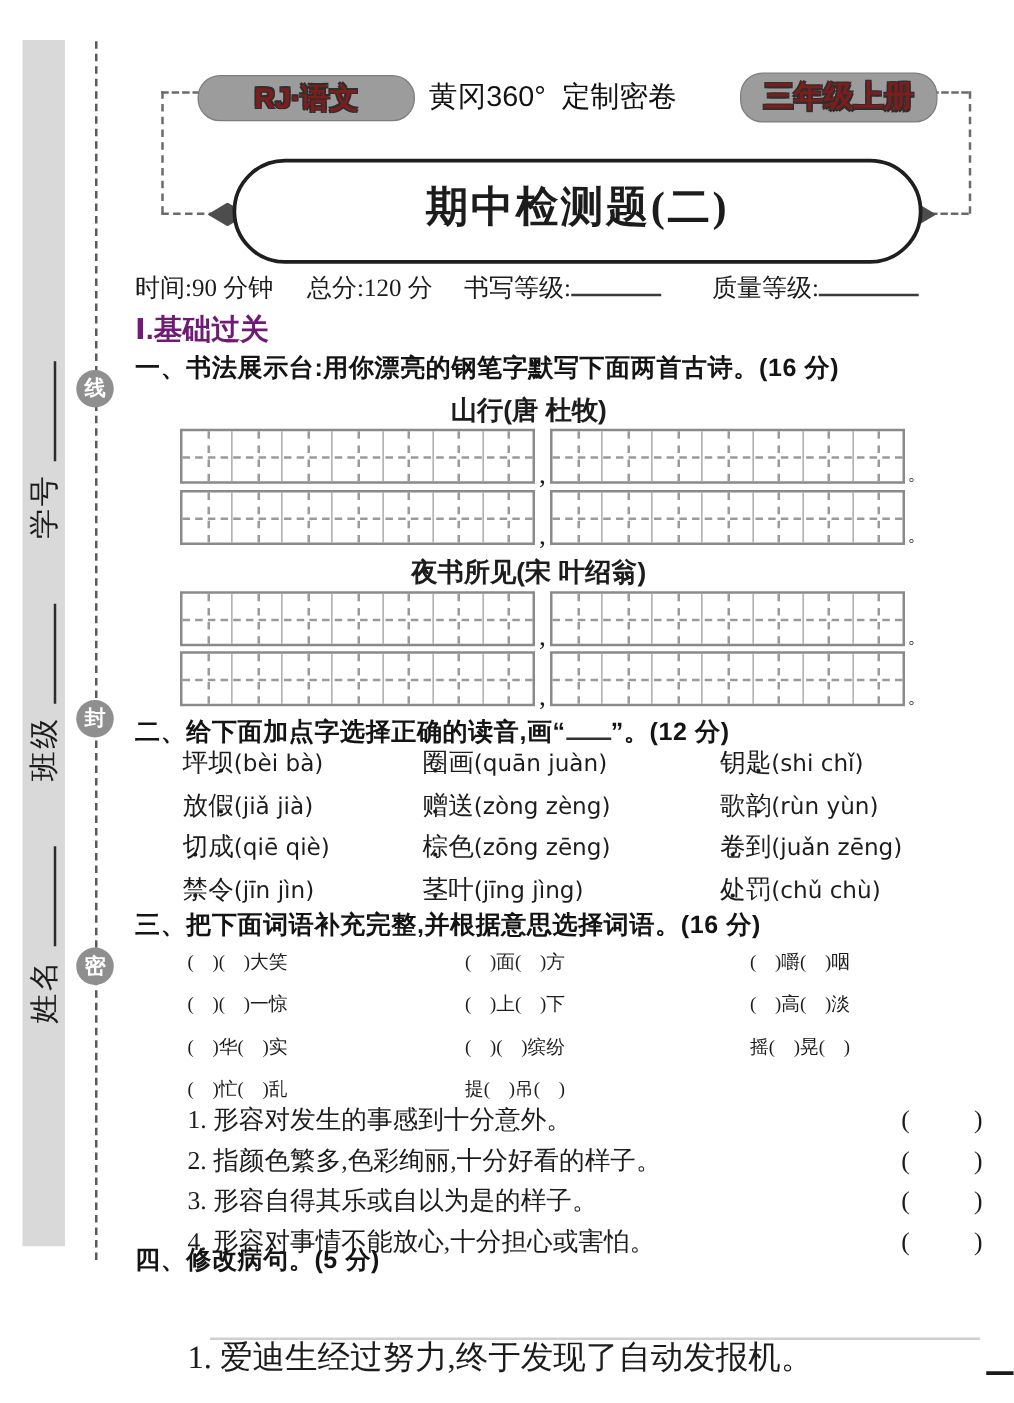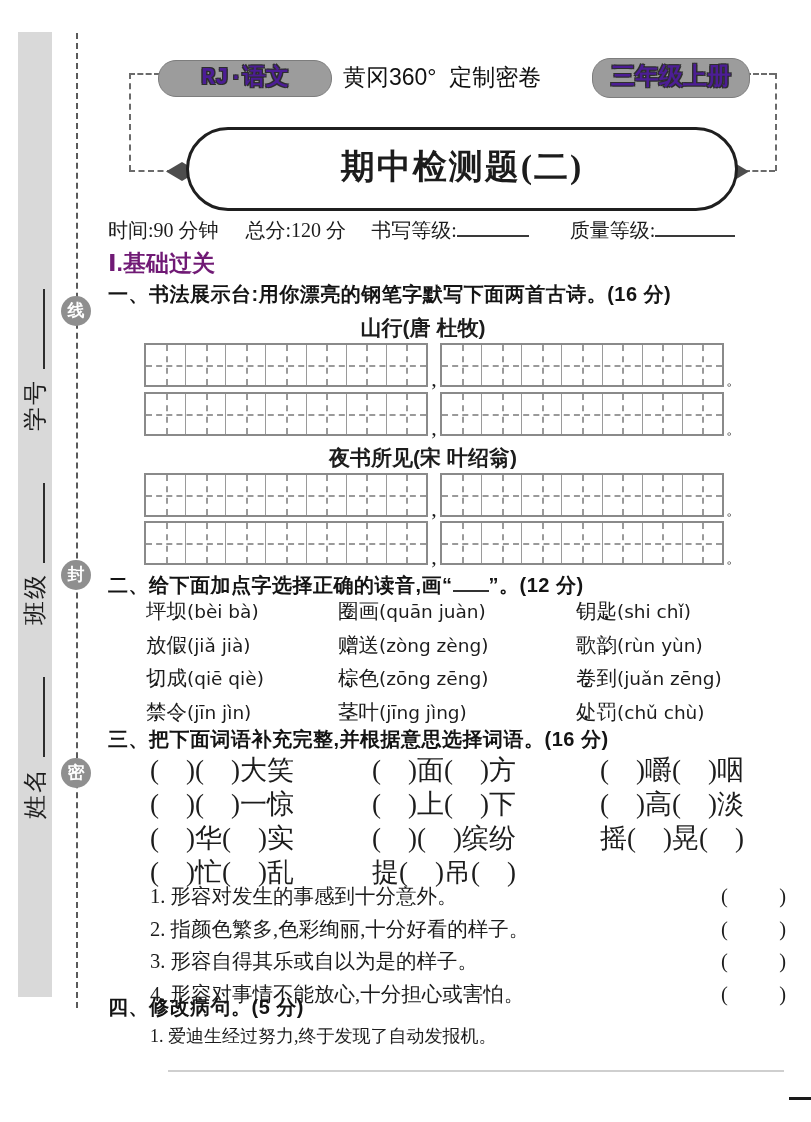--- a/index.html
+++ b/index.html
@@ -26,22 +26,22 @@
   .dash-v{border-left:2px dashed #6b6b6b;width:0;}
   .d-tl{left:129px;top:73px;width:31px;}
   .d-lv{left:129px;top:73px;height:98px;}
   .d-bl{left:129px;top:170px;width:44px;}
   .d-tr{left:745px;top:73px;width:30px;}
   .d-rv{left:775px;top:73px;height:98px;}
   .d-br{left:744px;top:170px;width:31px;}
   .diamond{width:32px;height:19px;background:#4d4d4d;
            clip-path:polygon(50% 0,100% 50%,50% 100%,0 50%);}
   .dm-l{left:166px;top:162px;} .dm-r{left:717px;top:162px;}
-  .pill{background:#9c9c9c;border:1px solid #7d7d7d;border-radius:18px;color:#4c1d95;
-        font-family:Liberation Mono, monospace;font-weight:bold;text-align:center;
+  .pill{background:#9c9c9c;border:1px solid #7d7d7d;border-radius:18px;color:#7f1d1d;
+        font-family:Liberation Sans, sans-serif;font-weight:bold;text-align:center;
         text-shadow:-1.2px -1.2px 0 #2e2e2e,1.2px -1.2px 0 #2e2e2e,-1.2px 1.2px 0 #2e2e2e,1.2px 1.2px 0 #2e2e2e;}
   .pill-l{left:158px;top:60px;width:172px;height:35px;font-size:23px;line-height:35px;}
   .pill-r{left:592px;top:58px;width:156px;height:38px;font-size:24px;line-height:38px;}
   .series{left:343px;top:62px;font-family:"Liberation Sans","DejaVu Sans",sans-serif;
           font-weight:normal;font-size:23px;color:#111;white-space:pre;}
   .stadium{left:186px;top:127px;width:546px;height:78px;border:3px solid #1f1f1f;border-radius:42px;
            text-align:center;font-weight:bold;font-size:34px;line-height:74px;letter-spacing:2px;
            font-family:"Liberation Serif","DejaVu Serif",serif;background:#fff;}
 
   
@@ -71,25 +71,25 @@
   .g-period{font-size:15px;align-self:flex-end;margin-left:2px;line-height:13px;}
 
   .wgrid{top:383px;display:grid;grid-template-columns:192px 238px 1fr;padding-left:38px;
          font-size:20.5px;line-height:33.5px;}
   .pinyin{font-family:"DejaVu Sans","Liberation Sans",sans-serif;font-size:18.5px;}
   .dotted{position:relative;}
   .dotted::after{content:"·";position:absolute;left:50%;transform:translateX(-50%);
                  bottom:-0.60em;font-weight:bold;}
 
   .pgrid{top:541px;display:grid;grid-template-columns:222px 228px 1fr;padding-left:42px;
-         font-size:27px;line-height:34px;white-space:pre;}
+         font-size:15px;line-height:34px;white-space:pre;}
   .defs{top:668px;font-size:20.5px;line-height:32.5px;padding:0 14px 0 42px;}
   .def-row{display:flex;justify-content:space-between;}
   .def-ans{white-space:pre;}
-  .q4s{top:812px;padding-left:42px;font-size:18px;}
+  .q4s{top:856px;padding-left:42px;font-size:26px;}
   .answer-line{top:858px;margin-left:60px;width:616px;border-top:2.5px solid #cfcfcf;height:0;}
 
   .crop-mark{left:789px;top:1097px;width:22px;height:3px;background:#1a1a1a;}
 </style>
 </head>
 <body>
 
 <div class="abs side-strip"></div>
 <div class="abs side-labels">
   <span class="lead"></span>

